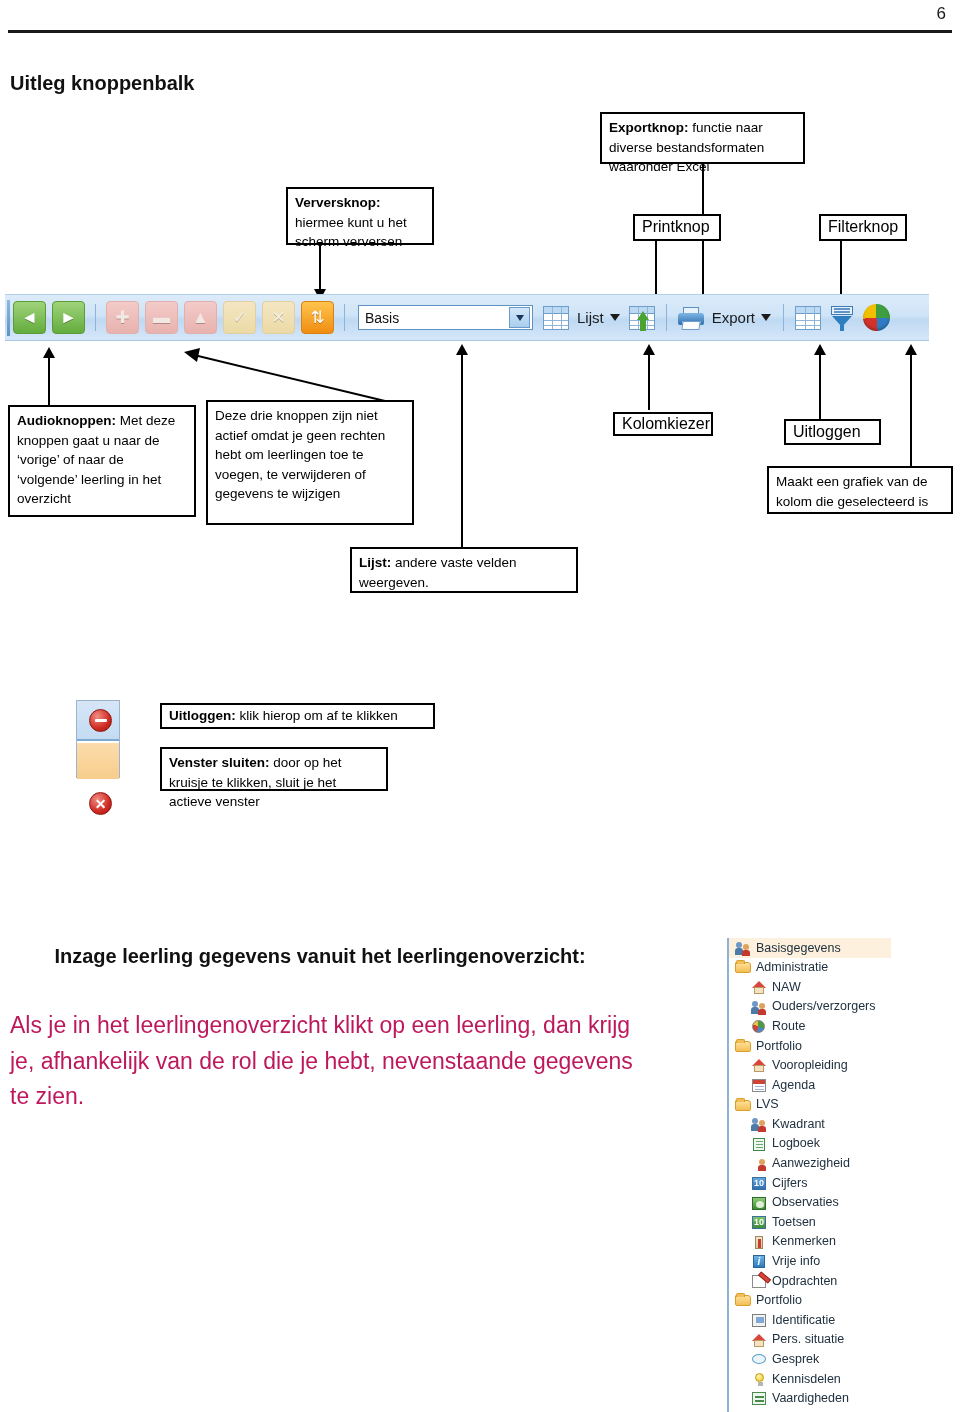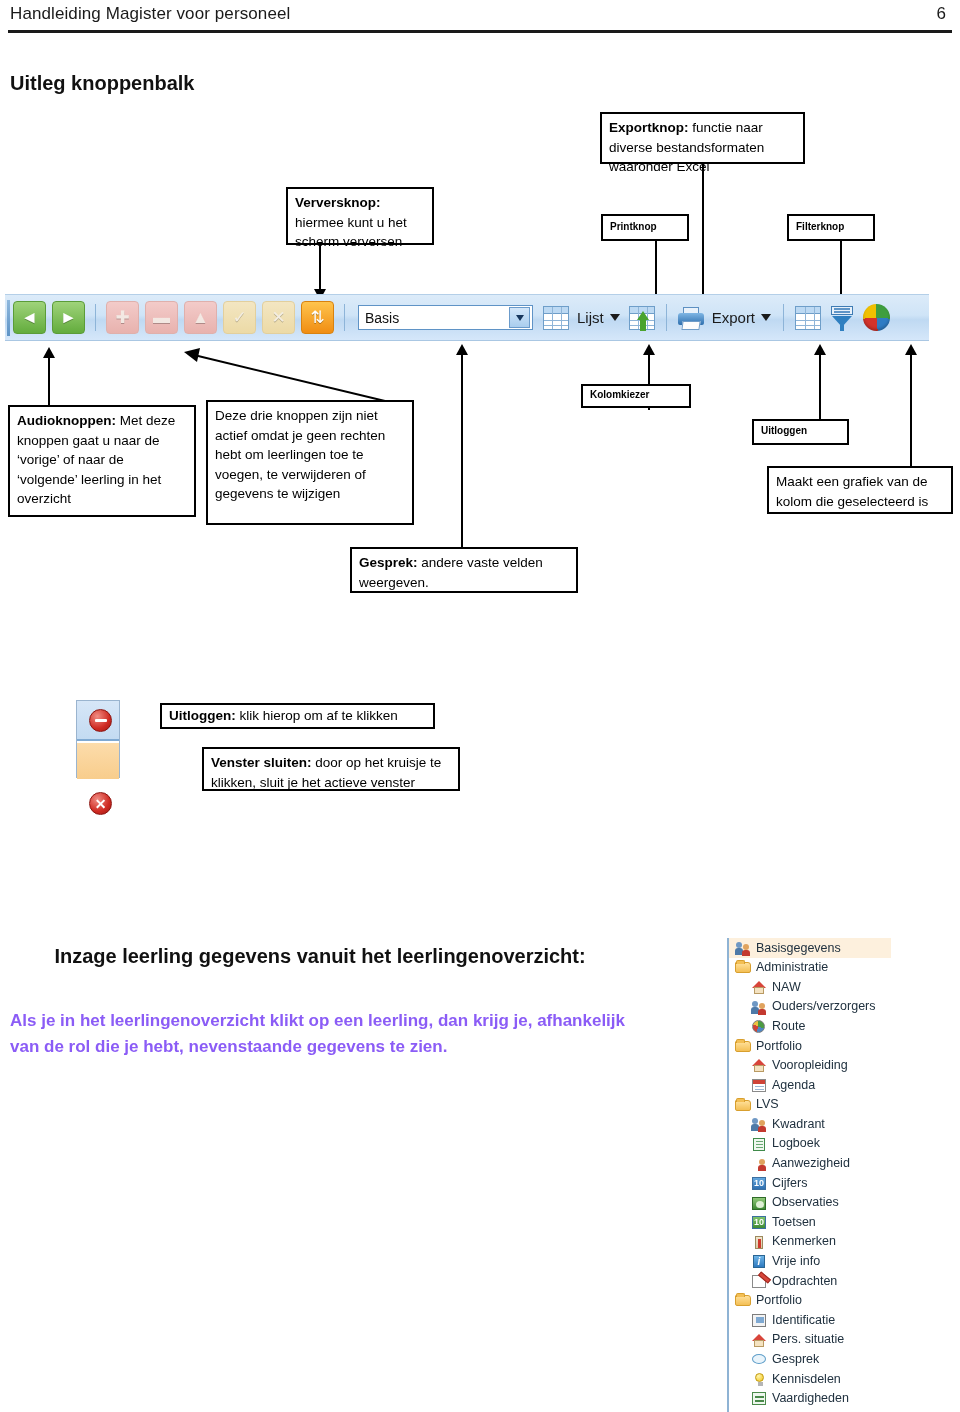--- a/index.html
+++ b/index.html
@@ -28,32 +28,32 @@
   #page-header .hdr-rule {
     position:absolute; left:8px; top:30px; width:944px; height:3px;
     background:#1a1a1a;
   }
 
   
   .heading-1 {
     font-size:20px; font-weight:bold; color:#111;
   }
   .para {
-    font-size:17px; color:#8b5cf6; line-height:1.55;font-weight:bold;
+    font-size:23px; color:#be185d; line-height:1.55;
   }
 
   
   .callout {
     border:2px solid #000; background:#fff;
     font-size:13.5px; line-height:1.45; color:#000;
     padding:4px 7px 5px 7px;
   }
   .callout b { font-weight:bold; }
   .callout.center { display:flex; align-items:center; }
-  .callout.bold-only { font-weight:bold; font-size:10px; }
+  .callout.bold-only { font-weight:normal; font-size:16px;margin-left:32px; }
 
   
   .vline { position:absolute; width:2px; background:#000; }
   .arrow-head-down, .arrow-head-up {
     position:absolute; width:0; height:0;
   }
   .arrow-head-down {
     border-left:6px solid transparent;
     border-right:6px solid transparent;
     border-top:11px solid #000;
@@ -300,21 +300,20 @@
   .ic-skill {
     position:absolute; left:1px; top:2px; width:14px; height:13px;
     background:#eef7ee; border:1px solid #4a8a4a;
   }
   .ic-skill:after { content:""; position:absolute; left:2px; top:3px; width:9px; height:7px; background:repeating-linear-gradient(#4a8a4a 0 2px,#eef7ee 2px 4px); }
 </style>
 </head>
 <body>
 
 <div id="page-header">
-  <div class="hdr-title">Handleiding Magister voor personeel</div>
   <div class="hdr-page">6</div>
   <div class="hdr-rule"></div>
 </div>
 
 <div class="abs heading-1" style="left:10px; top:72px;">Uitleg knoppenbalk</div>
 
 <div class="abs callout" style="left:600px; top:112px; width:205px; height:52px;">
   <b>Exportknop:</b><span> functie naar diverse bestandsformaten waaronder Excel</span>
 </div>
 <div class="vline" style="left:702px; top:164px; height:150px;"></div>
@@ -464,52 +463,52 @@
 <div class="arrow-head-up" style="left:905px; top:344px;"></div>
 
 <div class="abs callout" style="left:8px; top:405px; width:188px; height:112px;">
   <b>Audioknoppen:</b><span> Met deze knoppen gaat u naar de ‘vorige’ of naar de ‘volgende’ leerling in het overzicht</span>
 </div>
 
 <div class="abs callout" style="left:206px; top:400px; width:208px; height:125px;">
   <span>Deze drie knoppen zijn niet actief omdat je geen rechten hebt om leerlingen toe te voegen, te verwijderen of gegevens te wijzigen</span>
 </div>
 
-<div class="abs callout center bold-only" style="left:581px; top:384px; width:110px; height:24px;">
+<div class="abs callout center bold-only" style="left:581px; top:412px; width:100px; height:24px;">
   <span>Kolomkiezer</span>
 </div>
 
 <div class="abs callout center bold-only" style="left:752px; top:419px; width:97px; height:26px;">
   <span>Uitloggen</span>
 </div>
 
 <div class="abs callout" style="left:767px; top:466px; width:186px; height:48px;">
   <span>Maakt een grafiek van de kolom die geselecteerd is</span>
 </div>
 
 <div class="abs callout" style="left:350px; top:547px; width:228px; height:46px;">
-  <b>Gesprek:</b><span> andere vaste velden weergeven.</span>
+  <b>Lijst:</b><span> andere vaste velden weergeven.</span>
 </div>
 
 <div id="logout-strip">
   <div class="ls-top">
     <span class="red-circ" style="left:12px; top:8px;">
         <span class="bar"></span>
       </span>
   </div>
   <div class="ls-bot">
     <span class="red-circ" style="left:12px; top:49px;">✕</span>
   </div>
 </div>
 
 <div class="abs callout center" style="left:160px; top:703px; width:275px; height:26px;">
   <span><b>Uitloggen:</b><span> klik hierop om af te klikken</span></span>
 </div>
 
-<div class="abs callout" style="left:160px; top:747px; width:258px; height:44px;margin-left:42px;">
+<div class="abs callout" style="left:160px; top:747px; width:228px; height:44px;">
   <b>Venster sluiten:</b><span> door op het kruisje te klikken, sluit je het actieve venster</span>
 </div>
 
 <div class="abs heading-1" style="left:10px; top:945px; width:620px;text-align:center;">Inzage leerling gegevens vanuit het leerlingenoverzicht:</div>
 
 <div class="abs para" style="left:10px; top:1008px; width:640px;">Als je in het leerlingenoverzicht klikt op een leerling, dan krijg je, afhankelijk van de rol die je hebt, nevenstaande gegevens te zien.</div>
 
 <div id="tree-panel">
     <div class="tree-row ind0 sel">
       <span class="t-ico">

